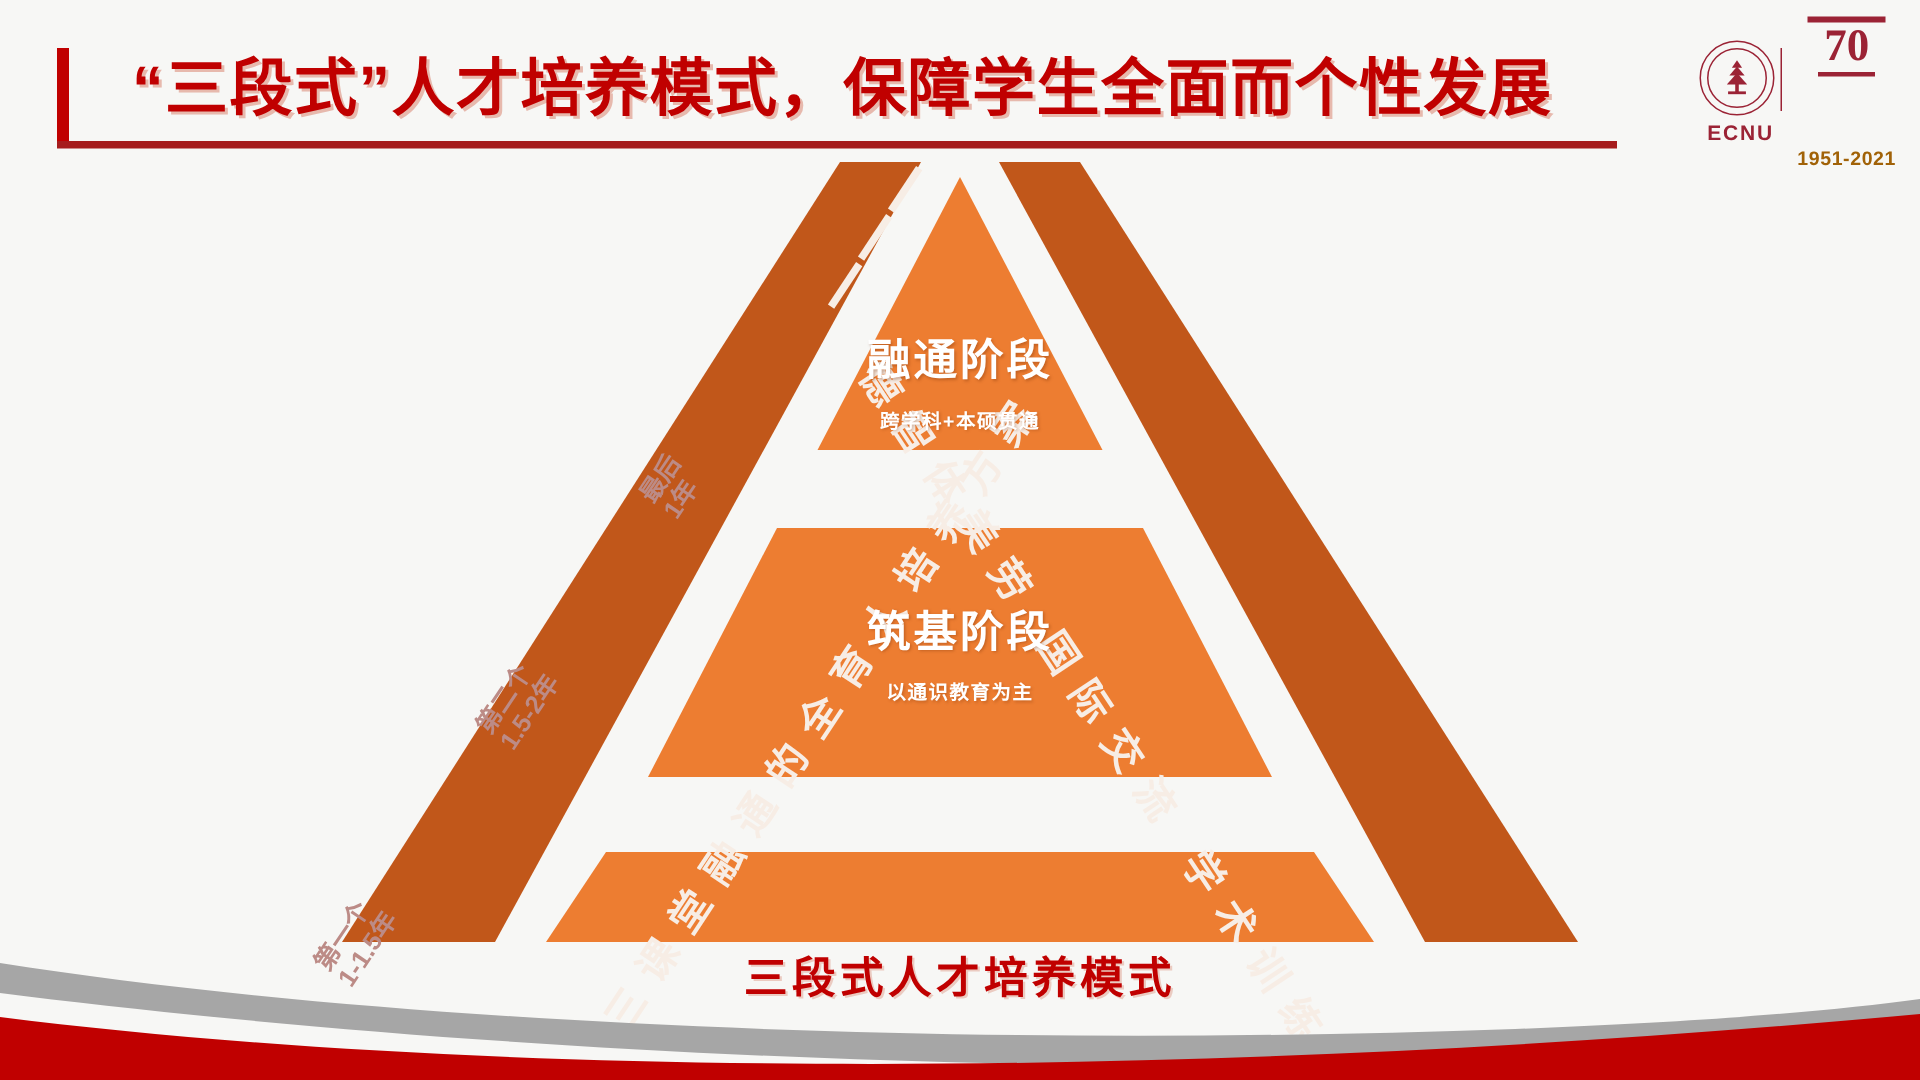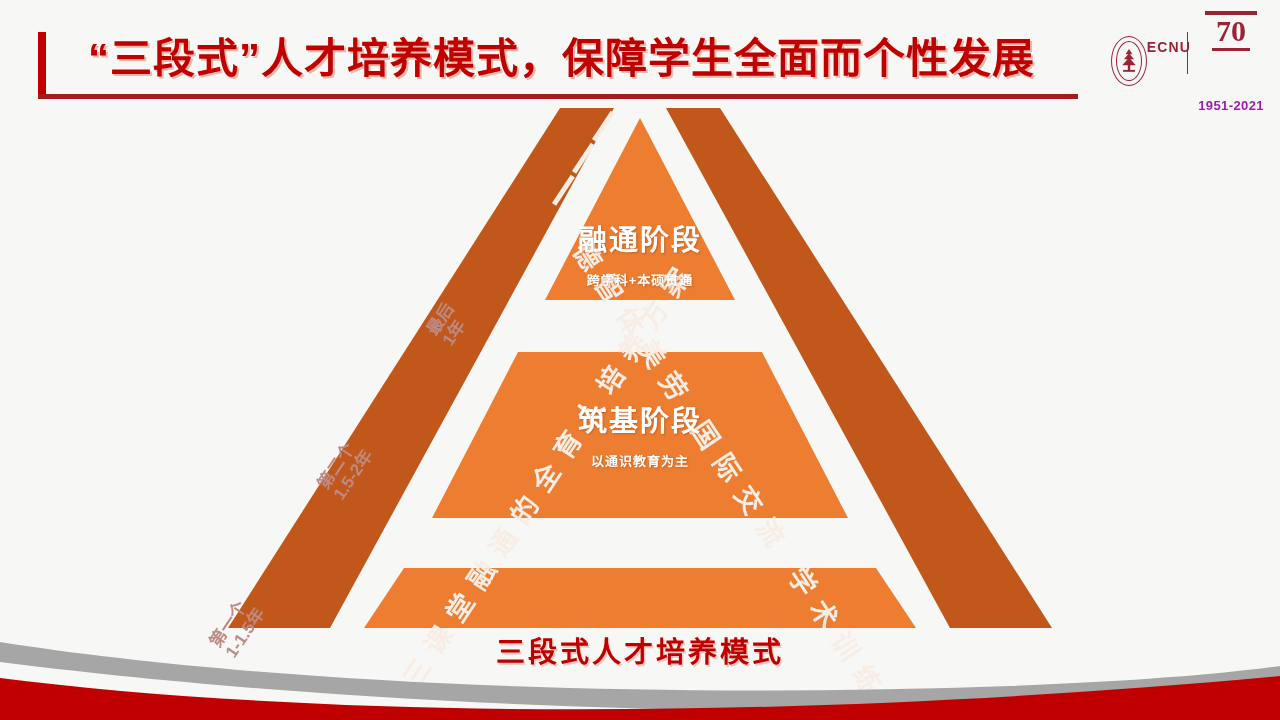--- a/index.html
+++ b/index.html
@@ -74,21 +74,22 @@
     width: 160px;
     height: 74px;
     display: flex;
     align-items: center;
     justify-content: flex-end;
     gap: 0px;
   }
   .logo-left {
     width: 72px;
     display: flex;
-    align-items: flex-start;
+    flex-direction: column;
+    align-items: flex-end;
   }
   .logo-seal {
     width: 48px;
     height: 48px;
     border-radius: 50%;
     border: 1.6px solid #9B2335;
     position: relative;
     display: flex;
     align-items: center;
     justify-content: center;
@@ -142,21 +143,21 @@
   .logo-70::after {
     content: "";
     position: absolute;
     bottom: 2px; left: 9px; right: 9px;
     height: 3px;
     background: #9B2335;
   }
   .logo-years {
     font-size: 13px;
     font-weight: bold;
-    color: #a21caf;
+    color: #a16207;
     letter-spacing: 0.4px;
     margin-top: 3px;
   }
 
   
   .diagram {
     position: absolute;
     left: 0;
     top: 100px;
     width: 1280px;

